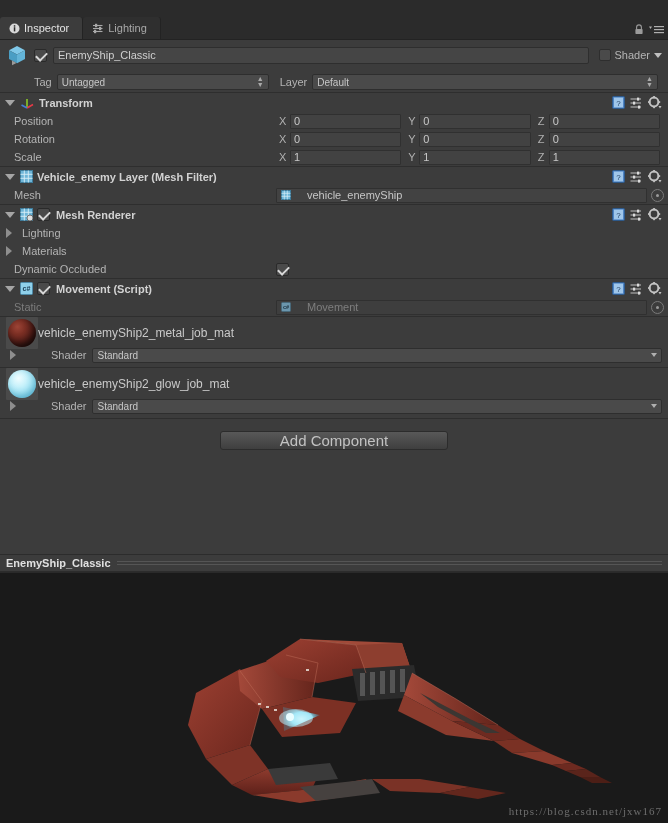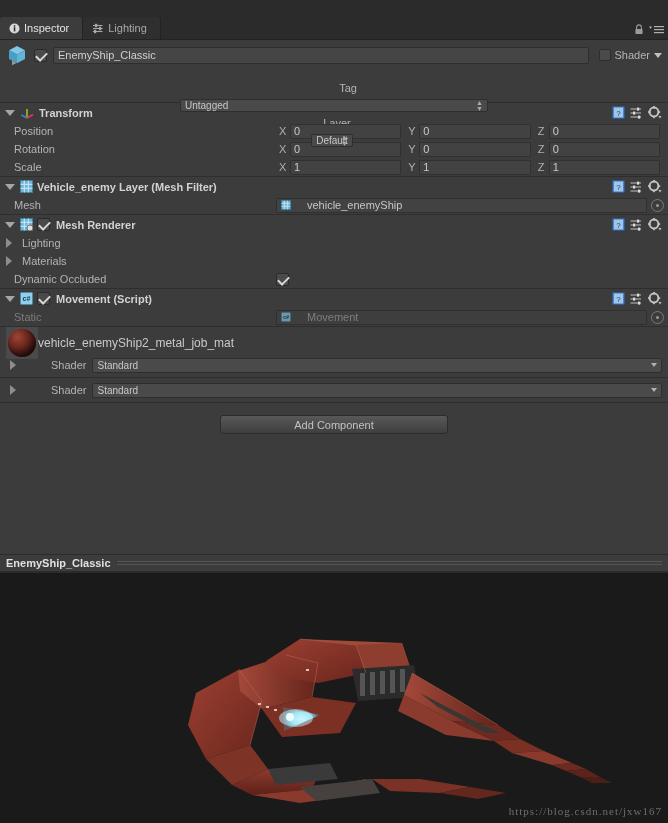--- a/index.html
+++ b/index.html
@@ -65,21 +65,21 @@
   .static-box { display: flex; align-items: center; gap: 4px; padding-left: 4px; }
   .static-cb {
     width: 12px; height: 12px; background: #4a4a4a;
     border: 1px solid #2e2e2e; border-radius: 2px;
   }
   .caret-d {
     width: 0; height: 0; border-left: 4px solid transparent;
     border-right: 4px solid transparent; border-top: 5px solid #c0c0c0;
   }
 
-  .go-row2 { display: flex; align-items: center; height: 20px; gap: 5px; margin-top: 16px; flex-direction: column; }
+  .go-row2 { display: flex; align-items: center; height: 20px; gap: 5px; margin-top: 6px; }
   .lbl { color: #b4b4b4; font-size: 11px; white-space: nowrap; }
   .dropdown {
     height: 16px; background: #4a4a4a; border: 1px solid #2e2e2e;
     border-radius: 2px; display: flex; align-items: center;
     padding: 0 4px; color: #c6c6c6; font-size: 10px;
     position: relative; cursor: pointer;
   }
   .dropdown .arrows {
     position: absolute; right: 4px; top: 50%; transform: translateY(-50%);
     font-size: 7px; color: #aaa; line-height: 6px; text-align: center;
@@ -162,21 +162,21 @@
     position: absolute; right: 4px; top: 50%; transform: translateY(-50%);
     width: 0; height: 0; border-left: 3px solid transparent;
     border-right: 3px solid transparent; border-top: 4px solid #b0b0b0;
   }
 
   
   .addc-wrap { display: flex; justify-content: center; padding-top: 12px; }
   .add-component {
     width: 228px; height: 19px; border-radius: 3px;
     background: linear-gradient(#585858, #3f3f3f);
-    border: 1px solid #2c2c2c; color: #c2c2c2; font-size: 11px;
+    border: 1px solid #2c2c2c; color: #c2c2c2; font-size: 15px;
     display: flex; align-items: center; justify-content: center; cursor: pointer;
   }
 
   
   .preview-header {
     height: 18px; background: #3c3c3c; display: flex; align-items: center;
     gap: 6px; padding: 0 6px; border-top: 1px solid #2c2c2c;
     border-bottom: 1px solid #2c2c2c; position: relative;
   }
   .preview-title { font-weight: bold; font-size: 11px; color: #e0e0e0; white-space: nowrap; }
@@ -264,21 +264,21 @@
           <span>EnemyShip_Classic</span>
         </span>
         <span class="static-box">
           <span class="static-cb"></span>
           <span class="lbl">Shader</span>
           <span class="caret-d"></span>
         </span>
       </div>
       <div class="go-row2">
         <span class="lbl" style="padding-left:28px;">Tag</span>
-        <span class="dropdown" style="width:308px;">
+        <span class="dropdown" style="width:212px;">
           <span>Untagged</span>
           <span class="arrows">▲<br>▼</span>
         </span>
         <span class="lbl" style="padding-left:6px;">Layer</span>
         <span class="dropdown" style="flex:1;margin-right:4px;">
           <span>Default</span>
           <span class="arrows">▲<br>▼</span>
         </span>
       </div>
     </div>
@@ -594,20 +594,26 @@
         <span class="shader-dd">
           <span>Standard</span>
           <span class="dn"></span>
         </span>
       </div>
     </div>
 
     <div class="sep"></div>
 
     <div class="mat-block">
+      <div class="mat-top">
+        <span class="mat-thumb">
+          <span class="sphere glow"></span>
+        </span>
+        <span class="mat-name">vehicle_enemyShip2_glow_job_mat</span>
+      </div>
       <div class="mat-shader">
         <span class="foldout closed" style="margin-left:4px;"></span>
         <span class="lbl" style="margin-left:24px;">Shader</span>
         <span class="shader-dd">
           <span>Standard</span>
           <span class="dn"></span>
         </span>
       </div>
     </div>
 

